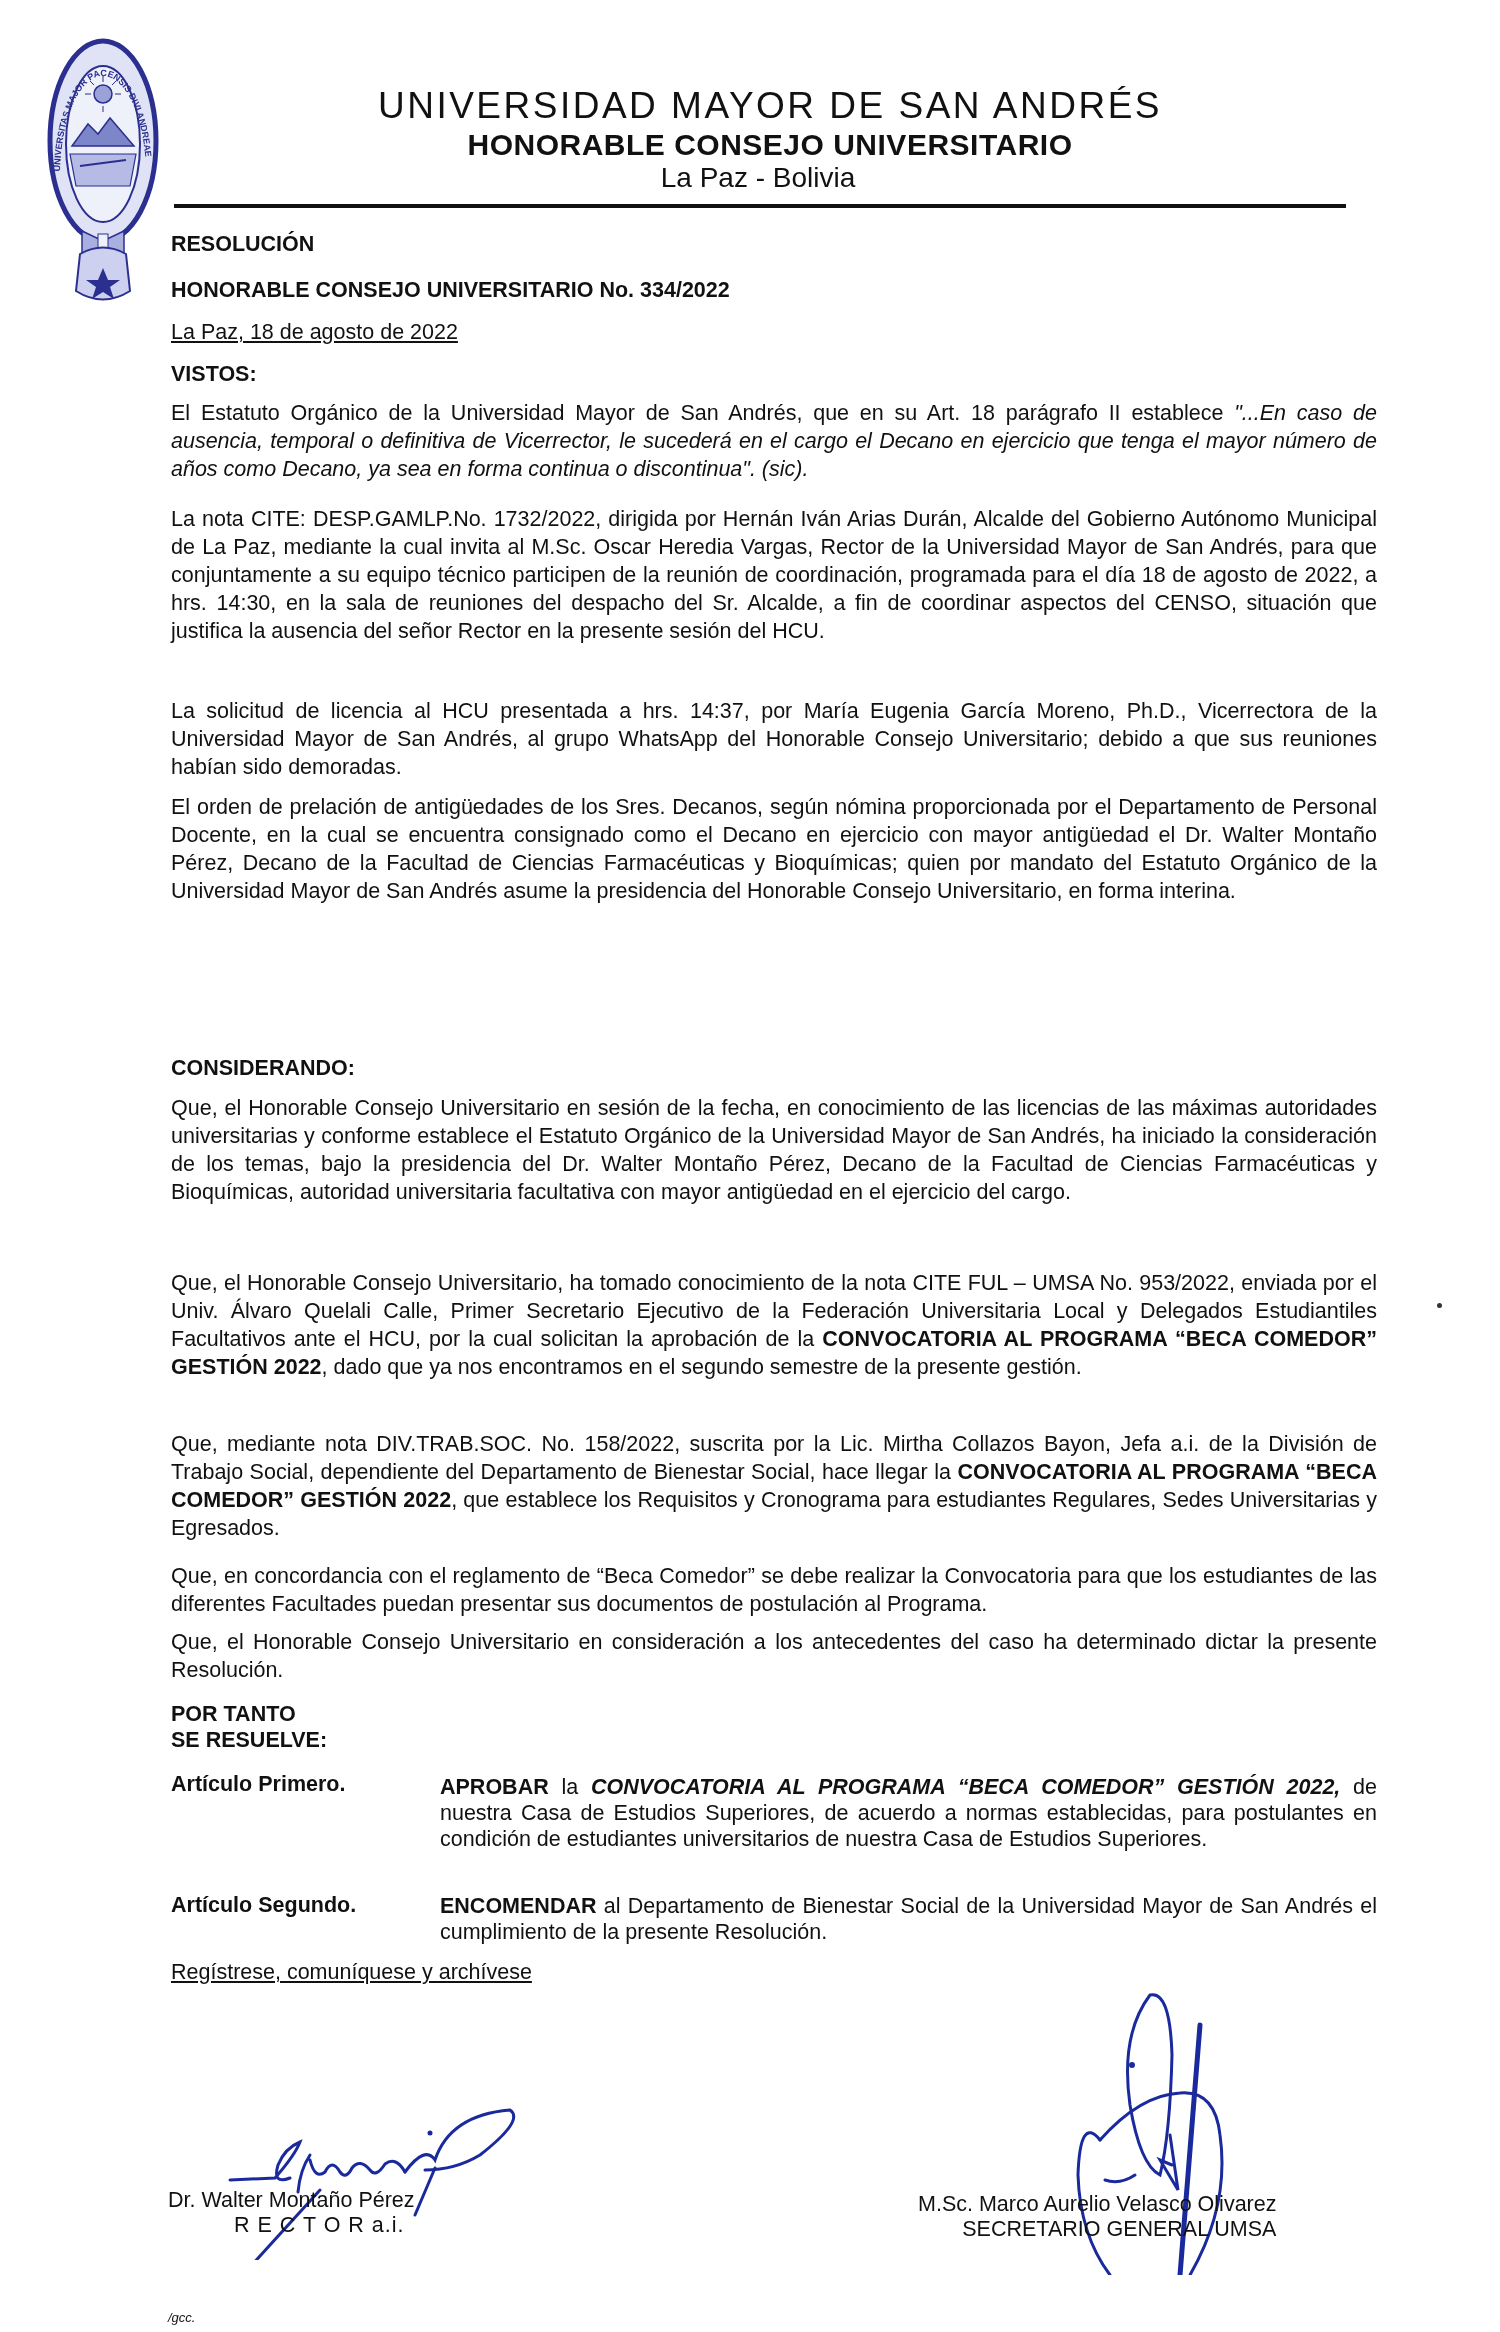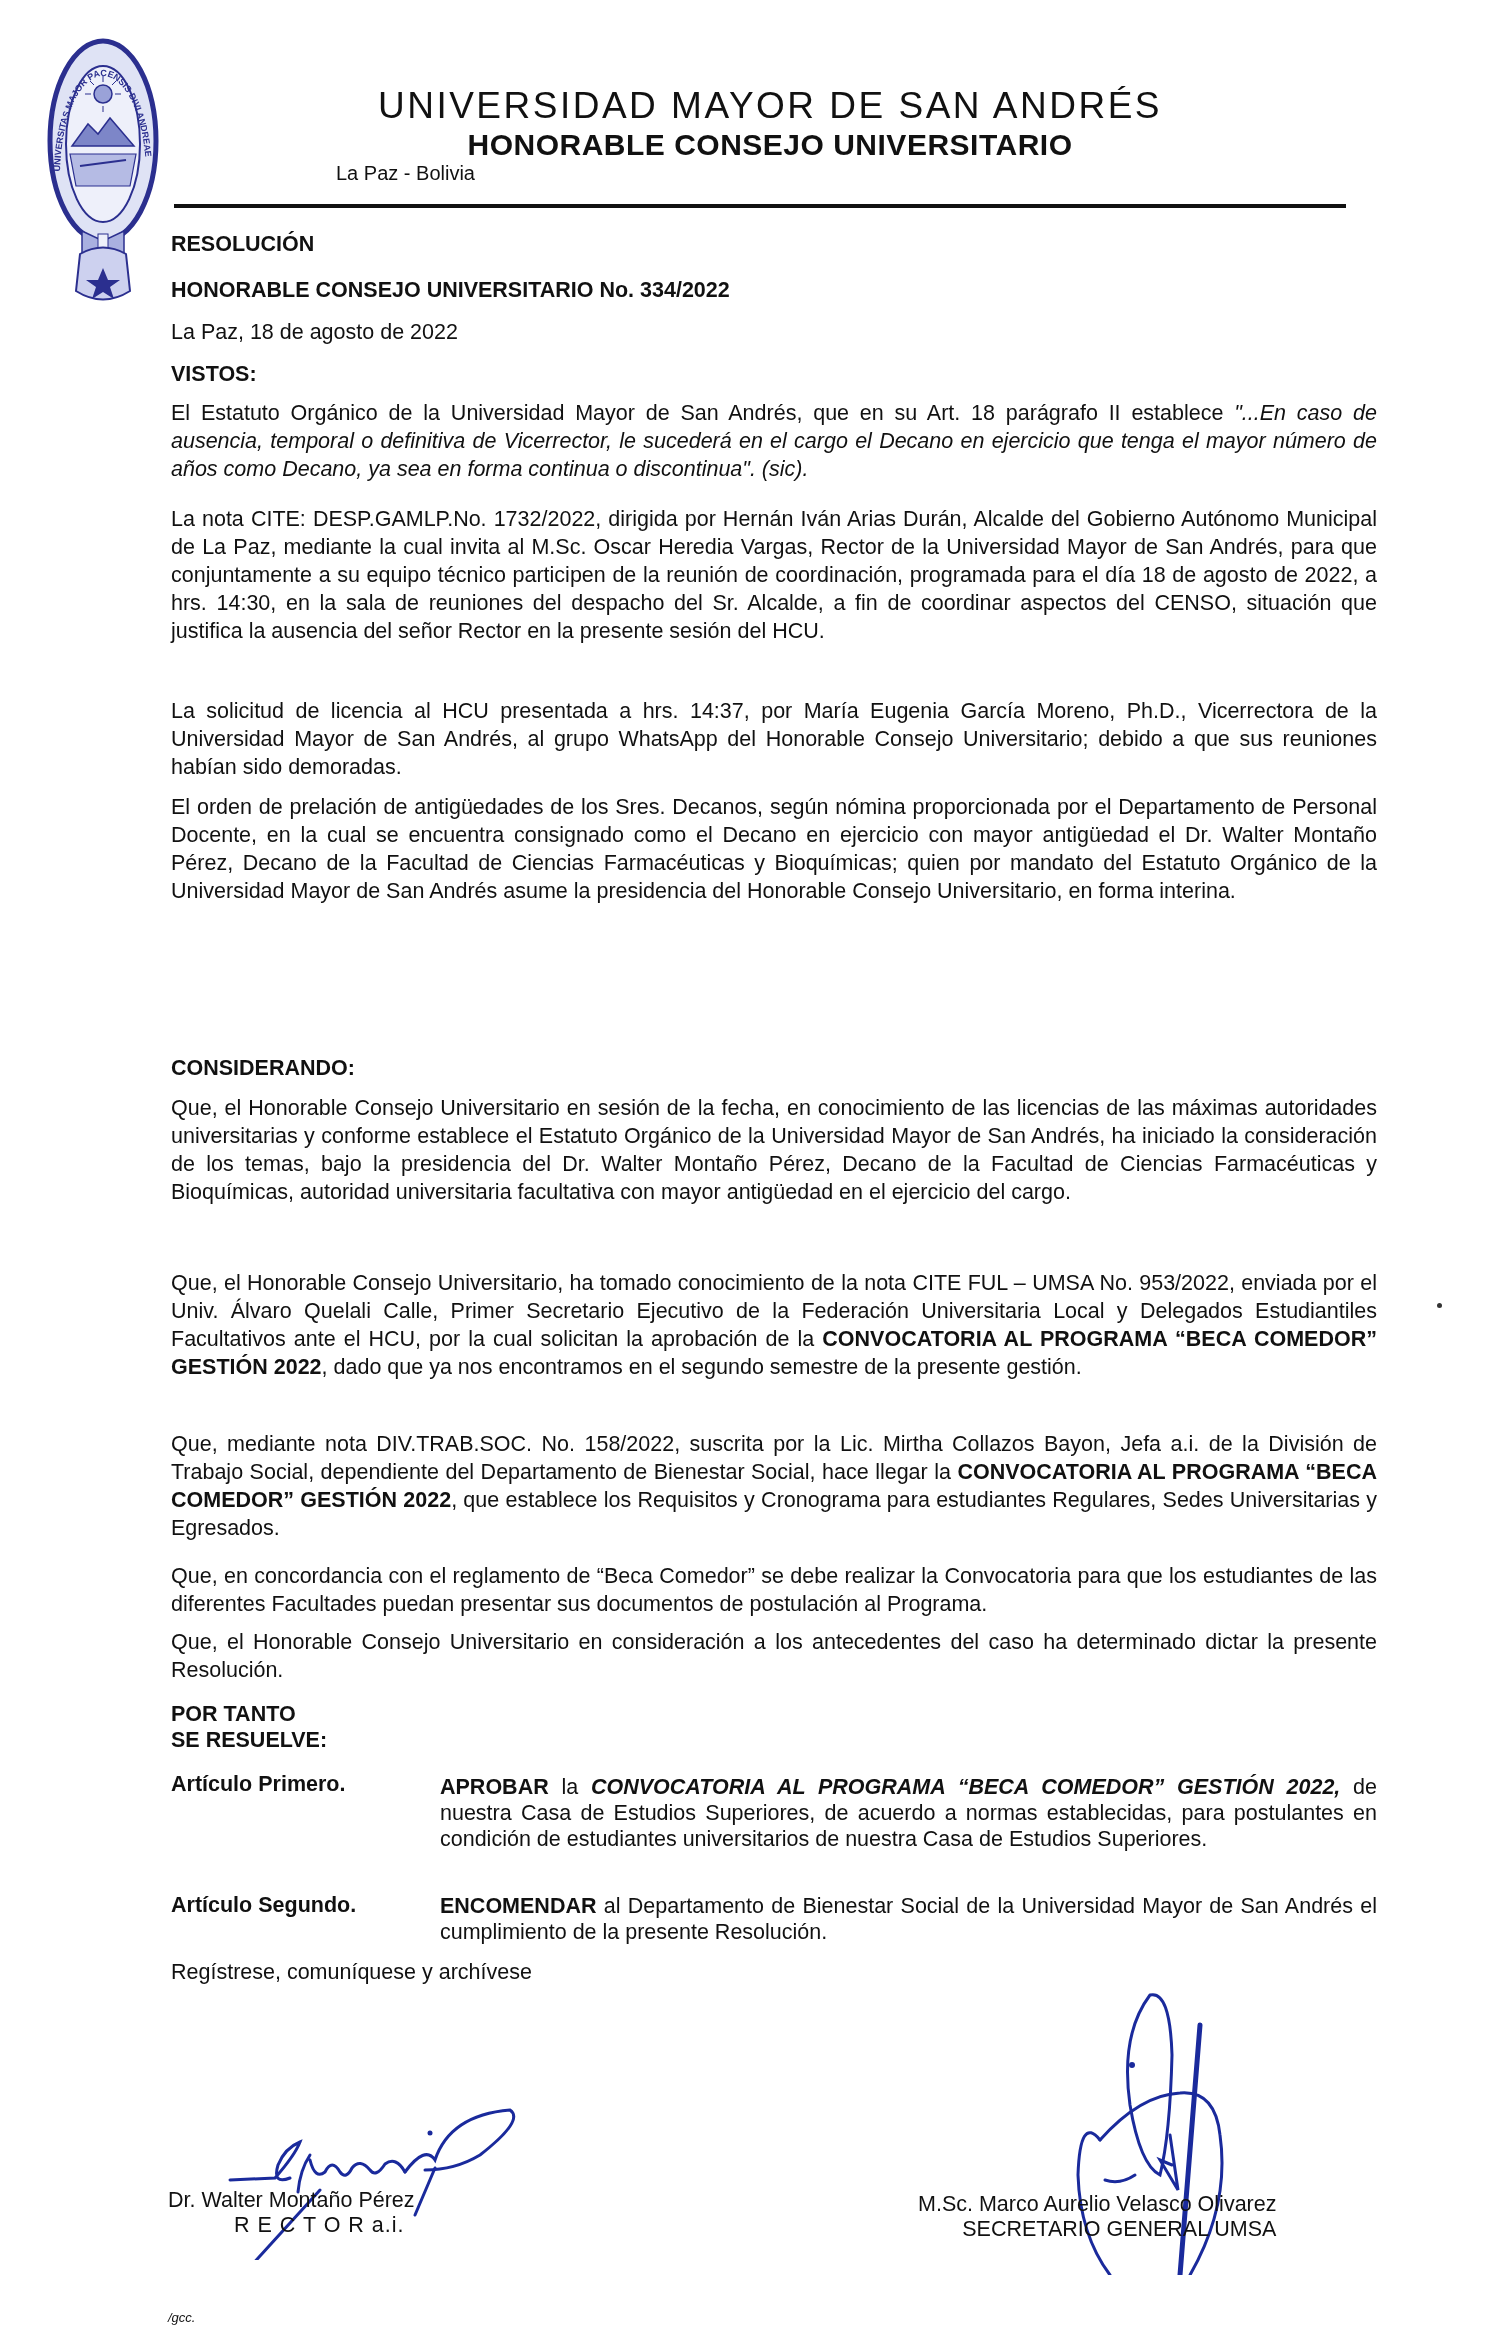--- a/index.html
+++ b/index.html
@@ -15,33 +15,33 @@
   
   .hdr-title {
     position: absolute; left: 340px; top: 85px; width: 860px;
     font-size: 37px; font-weight: normal; letter-spacing: 2.5px; text-align: center;
   }
   .hdr-sub {
     position: absolute; left: 340px; top: 128px; width: 860px;
     font-size: 30px; font-weight: bold; text-align: center; letter-spacing: 0.5px;
   }
   .hdr-loc {
-    position: absolute; left: 336px; top: 162px; width: 860px;
-    font-size: 20px; text-align: left;
+    position: absolute; left: 328px; top: 162px; width: 860px;
+    font-size: 28px; text-align: center;
   }
   .hdr-rule {
     position: absolute; left: 174px; top: 204px; width: 1172px; height: 4px;
     background: #111;
   }
 
   
   .txt { position: absolute; left: 171px; width: 1206px; font-size: 21.5px; line-height: 28px; text-align: justify; }
   .bold { font-weight: bold; }
   .heading { position: absolute; left: 171px; font-size: 21.5px; font-weight: bold; }
-  .meta { position: absolute; left: 171px; font-size: 21.5px; }
+  .meta { position: absolute; left: 171px; font-size: 21.5px; text-decoration: underline; }
   .it { font-style: italic; }
 
   .art-label { position: absolute; left: 171px; font-size: 21.5px; font-weight: bold; }
   .art-body { position: absolute; left: 440px; width: 937px; font-size: 21.5px; line-height: 26px; text-align: justify; }
 
   
   .sig-svg { position: absolute; }
   .signer { position: absolute; font-size: 21.5px; }
   .signer .name { display: block; }
   .signer .role { display: block; font-weight: normal; }

